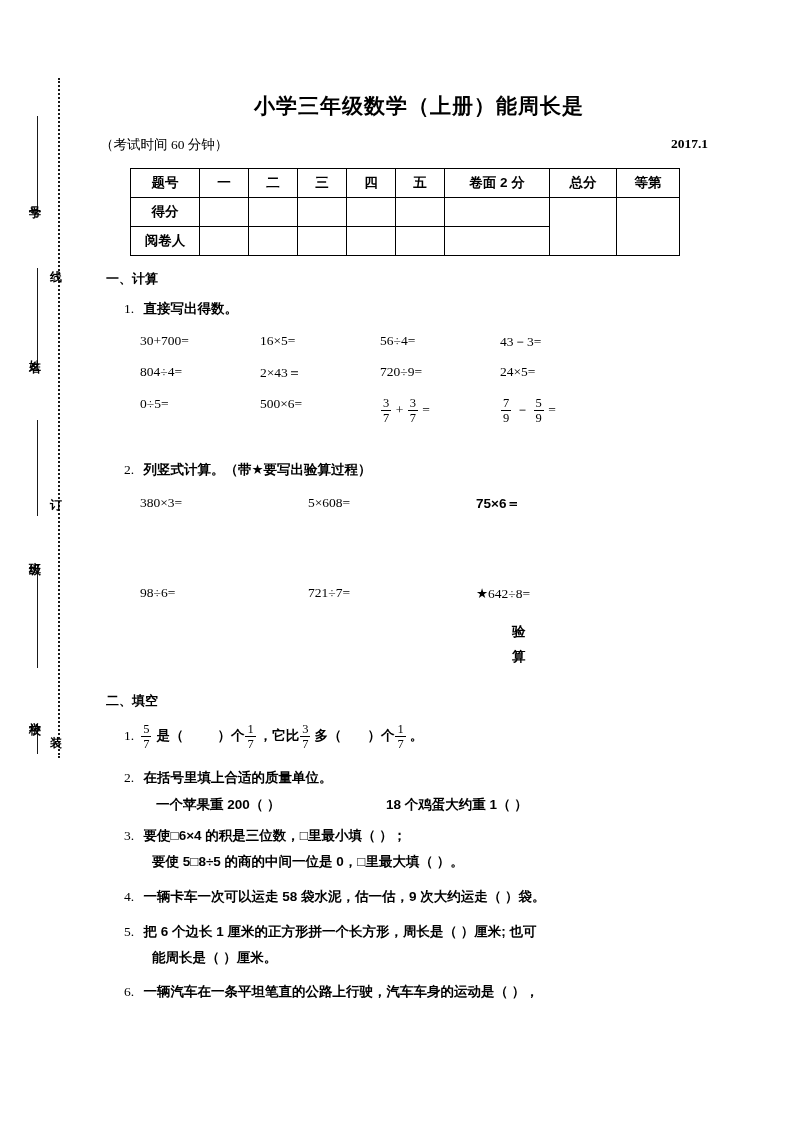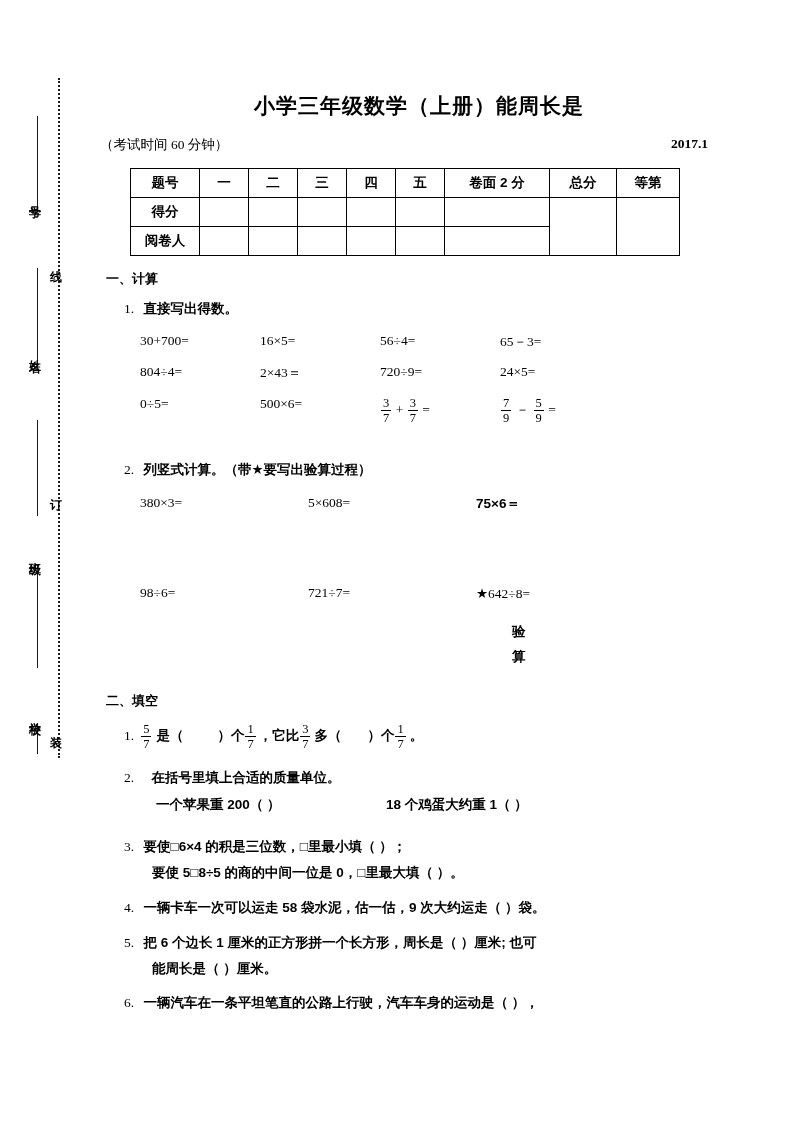--- a/index.html
+++ b/index.html
@@ -288,21 +288,21 @@
 
   <div class="qline">
     <span class="qnum">1.</span>
     <span class="cn blanksp" style="margin-left:6px">直接写出得数。</span>
   </div>
 
   <div class="arith-row">
     <span class="cell">30+700=</span>
     <span class="cell">16×5=</span>
     <span class="cell">56÷4=</span>
-    <span class="cell">65－3=</span>
+    <span class="cell">43－3=</span>
   </div>
 
   <div class="arith-row">
     <span class="cell">804÷4=</span>
     <span class="cell">2×43＝</span>
     <span class="cell">720÷9=</span>
     <span class="cell">24×5=</span>
   </div>
 
   <div class="arith-row frac-row">
@@ -385,29 +385,29 @@
     <span class="cn">）个</span>
     <span class="frac">
       <span class="num">1</span>
       <span class="den">7</span>
     </span>
     <span class="cn" style="margin-left:3px">。</span>
   </div>
 
   <div class="qline" style="margin-top:16px">
     <span class="qnum">2.</span>
-    <span class="cn blanksp" style="margin-left:14px">在括号里填上合适的质量单位。</span>
+    <span class="cn blanksp" style="margin-left:6px">在括号里填上合适的质量单位。</span>
   </div>
 
   <div class="two-col">
     <span class="tc cn">一个苹果重 200（        ）</span>
     <span class="tc cn">18 个鸡蛋大约重 1（        ）</span>
   </div>
 
-  <div class="qline" style="margin-top:23px">
+  <div class="qline" style="margin-top:12px">
     <span class="qnum">3.</span>
     <span class="cn blanksp" style="margin-left:6px">要使□6×4 的积是三位数，□里最小填（            ）；</span>
   </div>
   <div class="indent-cont cn">要使 5□8÷5 的商的中间一位是 0，□里最大填（          ）。</div>
 
   <div class="qline" style="margin-top:14px">
     <span class="qnum">4.</span>
     <span class="cn blanksp" style="margin-left:6px">一辆卡车一次可以运走 58 袋水泥，估一估，9 次大约运走（    ）袋。</span>
   </div>
 

